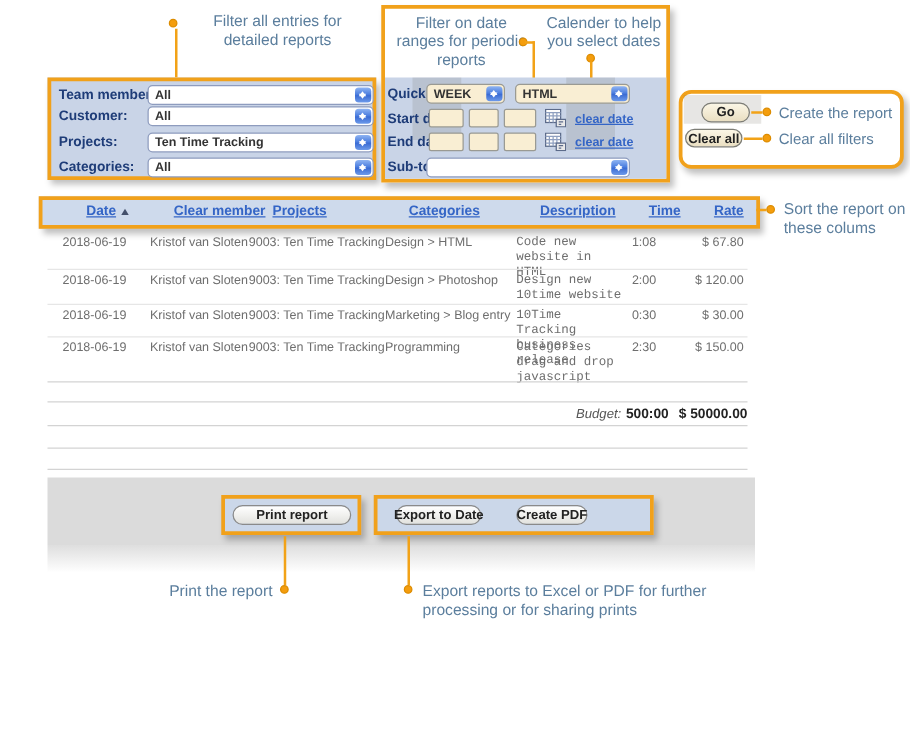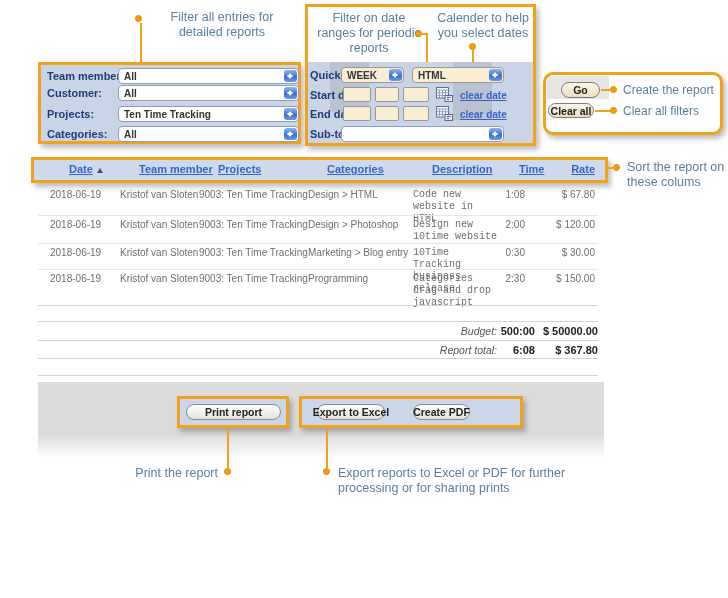--- a/index.html
+++ b/index.html
@@ -159,21 +159,21 @@
     <div class="oline" style="left:49px;top:35px;width:15px;height:2px;"></div>
     <div class="dot" style="left:64px;top:32px;"></div>
     <div class="callout nowrap" style="left:77px;top:29px;font-size:12px;">Clear all filters</div>
   </div>
 
   <div class="obox" style="left:31px;top:157px;width:571px;height:20px;background:#CEDAEC;">
     <div class="tgrid" style="left:4px;top:3px;">
       <div class="c first">
         <span class="hlink">Date</span><span class="tri-up"></span>
       </div>
-      <div class="c"><span class="hlink">Team member</span></div>
+      <div class="c"><span class="hlink">Clear member</span></div>
       <div class="c"><span class="hlink">Projects</span></div>
       <div class="c"><span class="hlink">Categories</span></div>
       <div class="c"><span class="hlink">Description</span></div>
       <div class="c num"><span class="hlink">Time</span></div>
       <div class="c rate"><span class="hlink">Rate</span></div>
     </div>
   </div>
 
   <div class="oline" style="left:605px;top:167px;width:8px;height:2px;"></div>
   <div class="dot" style="left:613px;top:164px;"></div>
@@ -225,38 +225,33 @@
   <div class="sep dark" style="top:305px;"></div>
   <div class="sep dark" style="top:321px;"></div>
 
   <div class="sgrid" style="top:325px;">
     <div class="lab">Budget:</div>
     <div class="val">500:00</div>
     <div class="val">$ 50000.00</div>
   </div>
   <div class="sep dark" style="top:340px;"></div>
 
-  <div class="sgrid" style="top:344px;">
-    <div class="lab">Report total:</div>
-    <div class="val">6:08</div>
-    <div class="val">$ 367.80</div>
-  </div>
   <div class="sep dark" style="top:358px;"></div>
 
   <div class="sep dark" style="top:375px;"></div>
 
   <div class="graybar"></div>
   <div class="fade"></div>
 
   <div class="obox" style="left:177px;top:396px;width:106px;height:26px;background:#CBD7E9;">
     <div class="aquabtn" style="left:6px;top:5px;width:95px;height:16px;">Print report</div>
   </div>
 
   <div class="obox" style="left:299px;top:396px;width:218px;height:26px;background:#CBD7E9;">
-    <div class="aquabtn" style="left:15px;top:5px;width:68px;height:16px;">Export to Excel</div>
+    <div class="aquabtn" style="left:15px;top:5px;width:68px;height:16px;">Export to Date</div>
     <div class="aquabtn" style="left:111px;top:5px;width:57px;height:16px;">Create PDF</div>
   </div>
 
   <div class="oline" style="left:227px;top:429px;width:2px;height:39px;"></div>
   <div class="dot" style="left:224px;top:468px;"></div>
   <div class="callout nowrap" style="left:100px;top:466px;width:118px;text-align:right;">Print the report</div>
 
   <div class="oline" style="left:326px;top:429px;width:2px;height:39px;"></div>
   <div class="dot" style="left:323px;top:468px;"></div>
   <div class="callout" style="left:338px;top:466px;width:280px;">Export reports to Excel or PDF for further processing or for  sharing prints</div>

